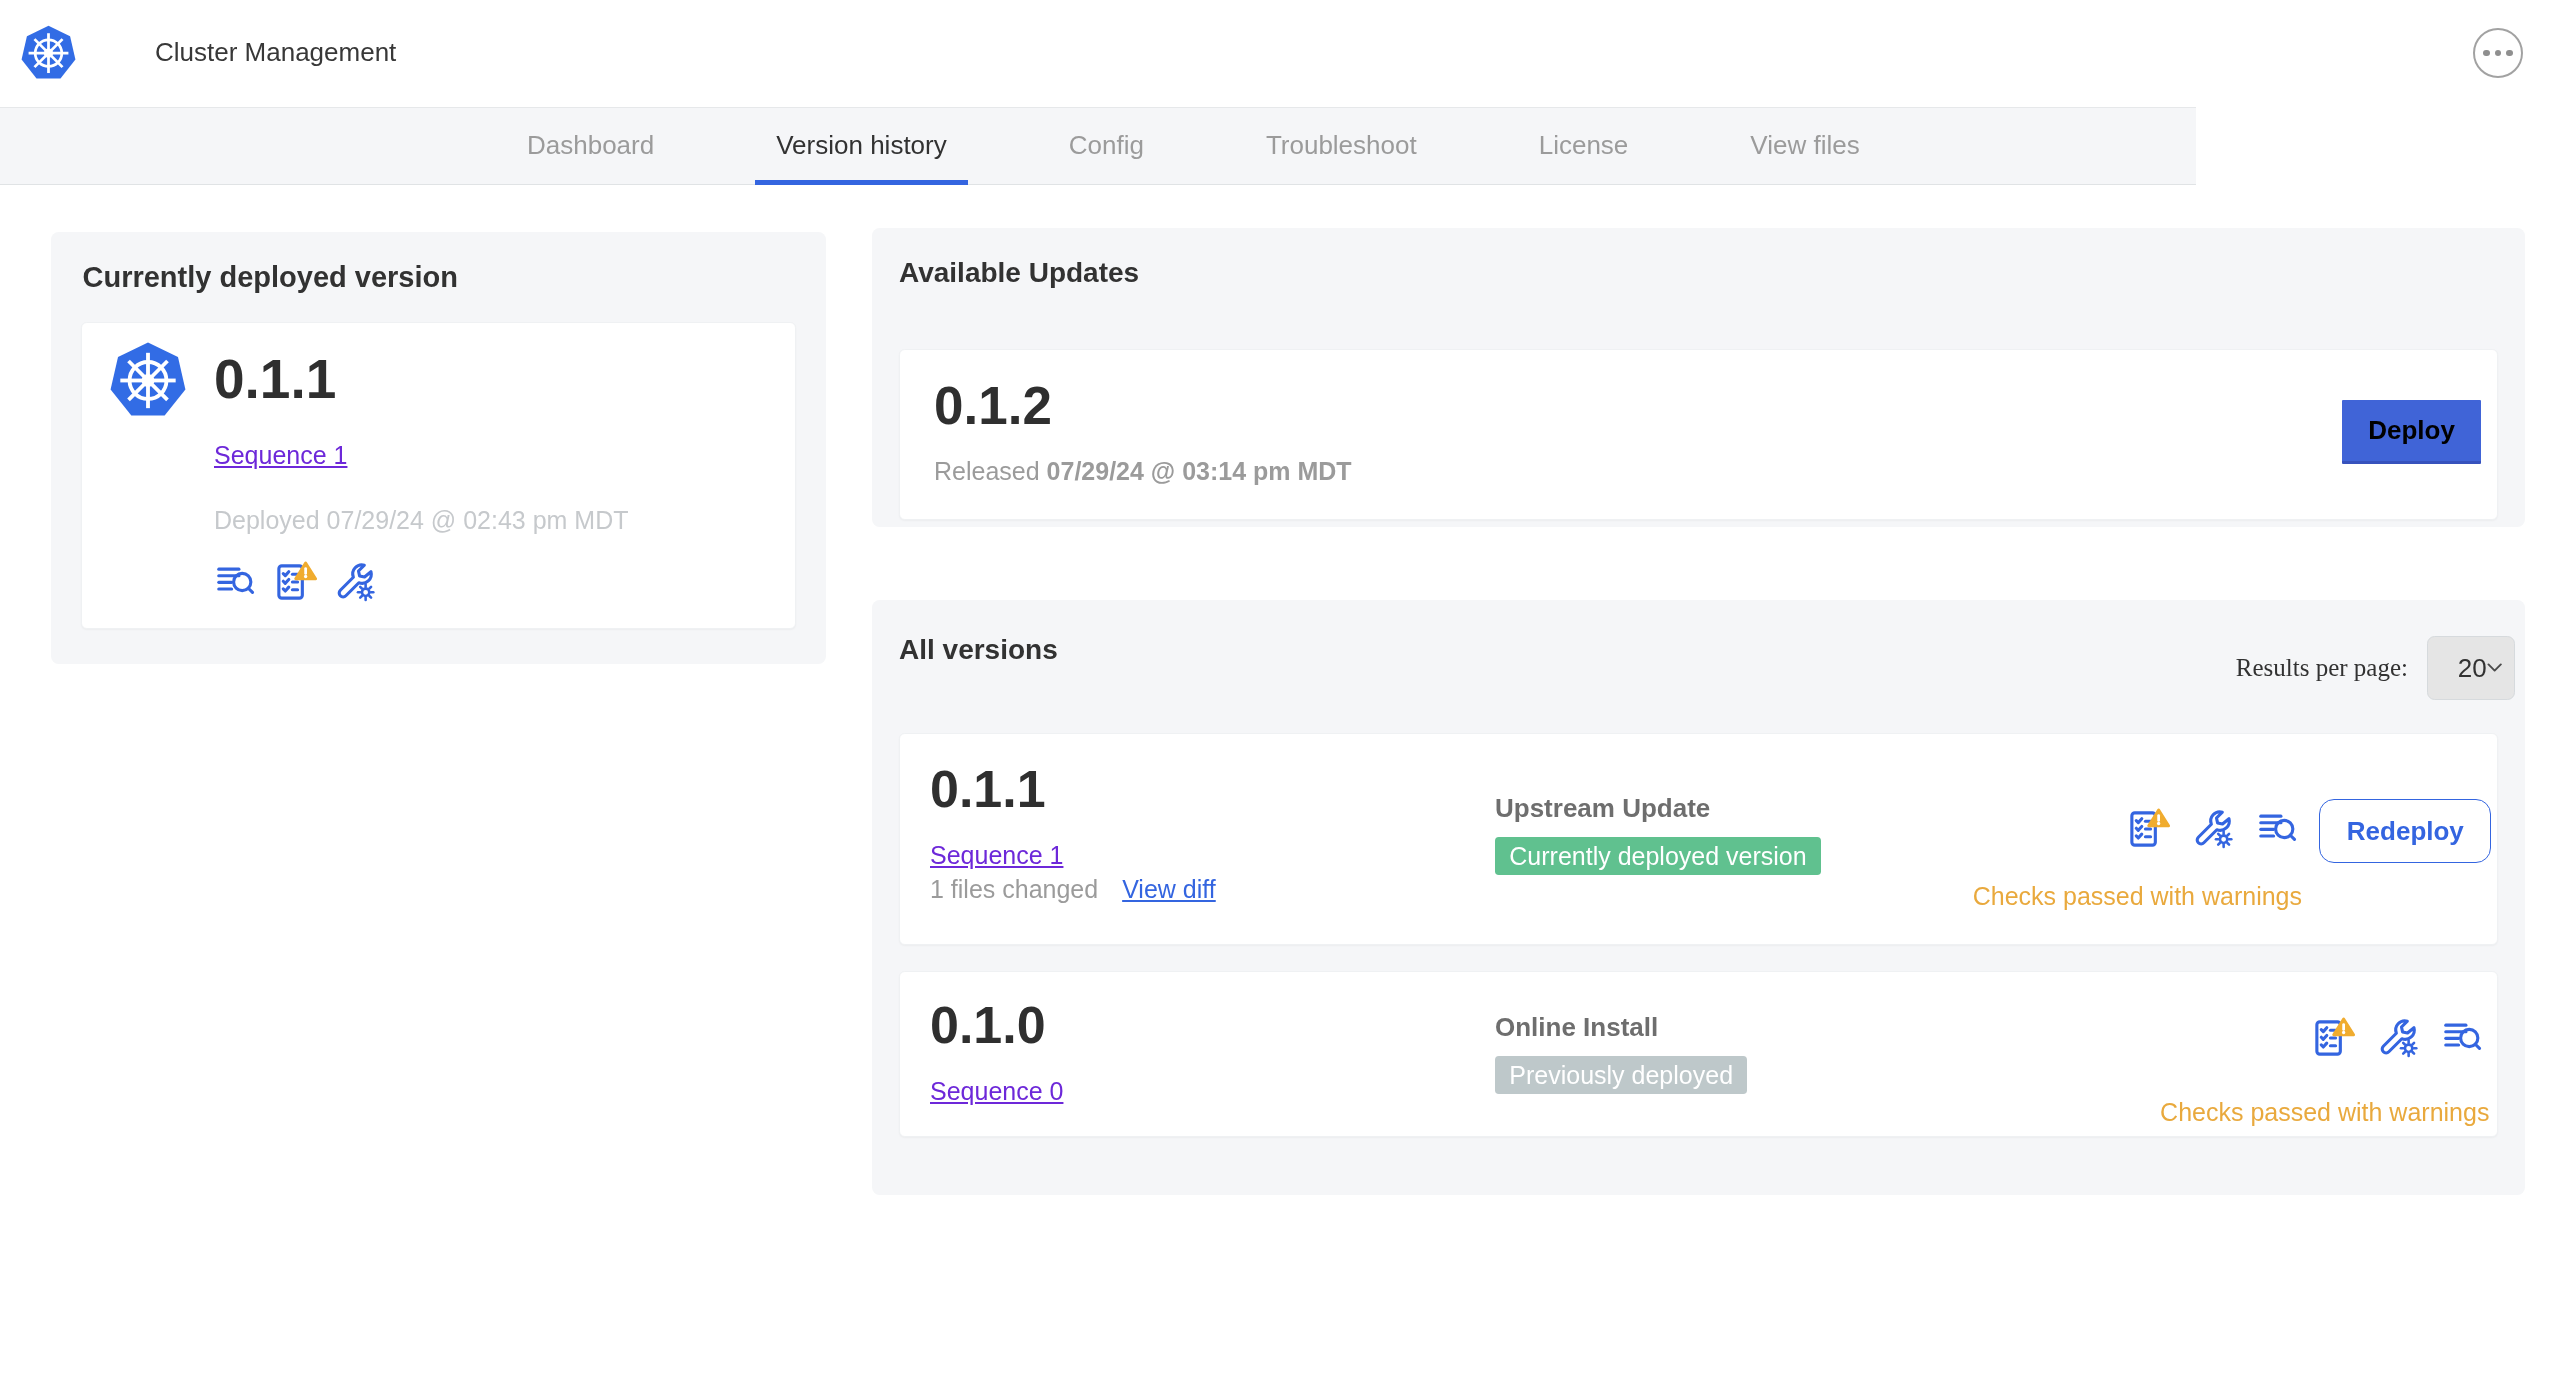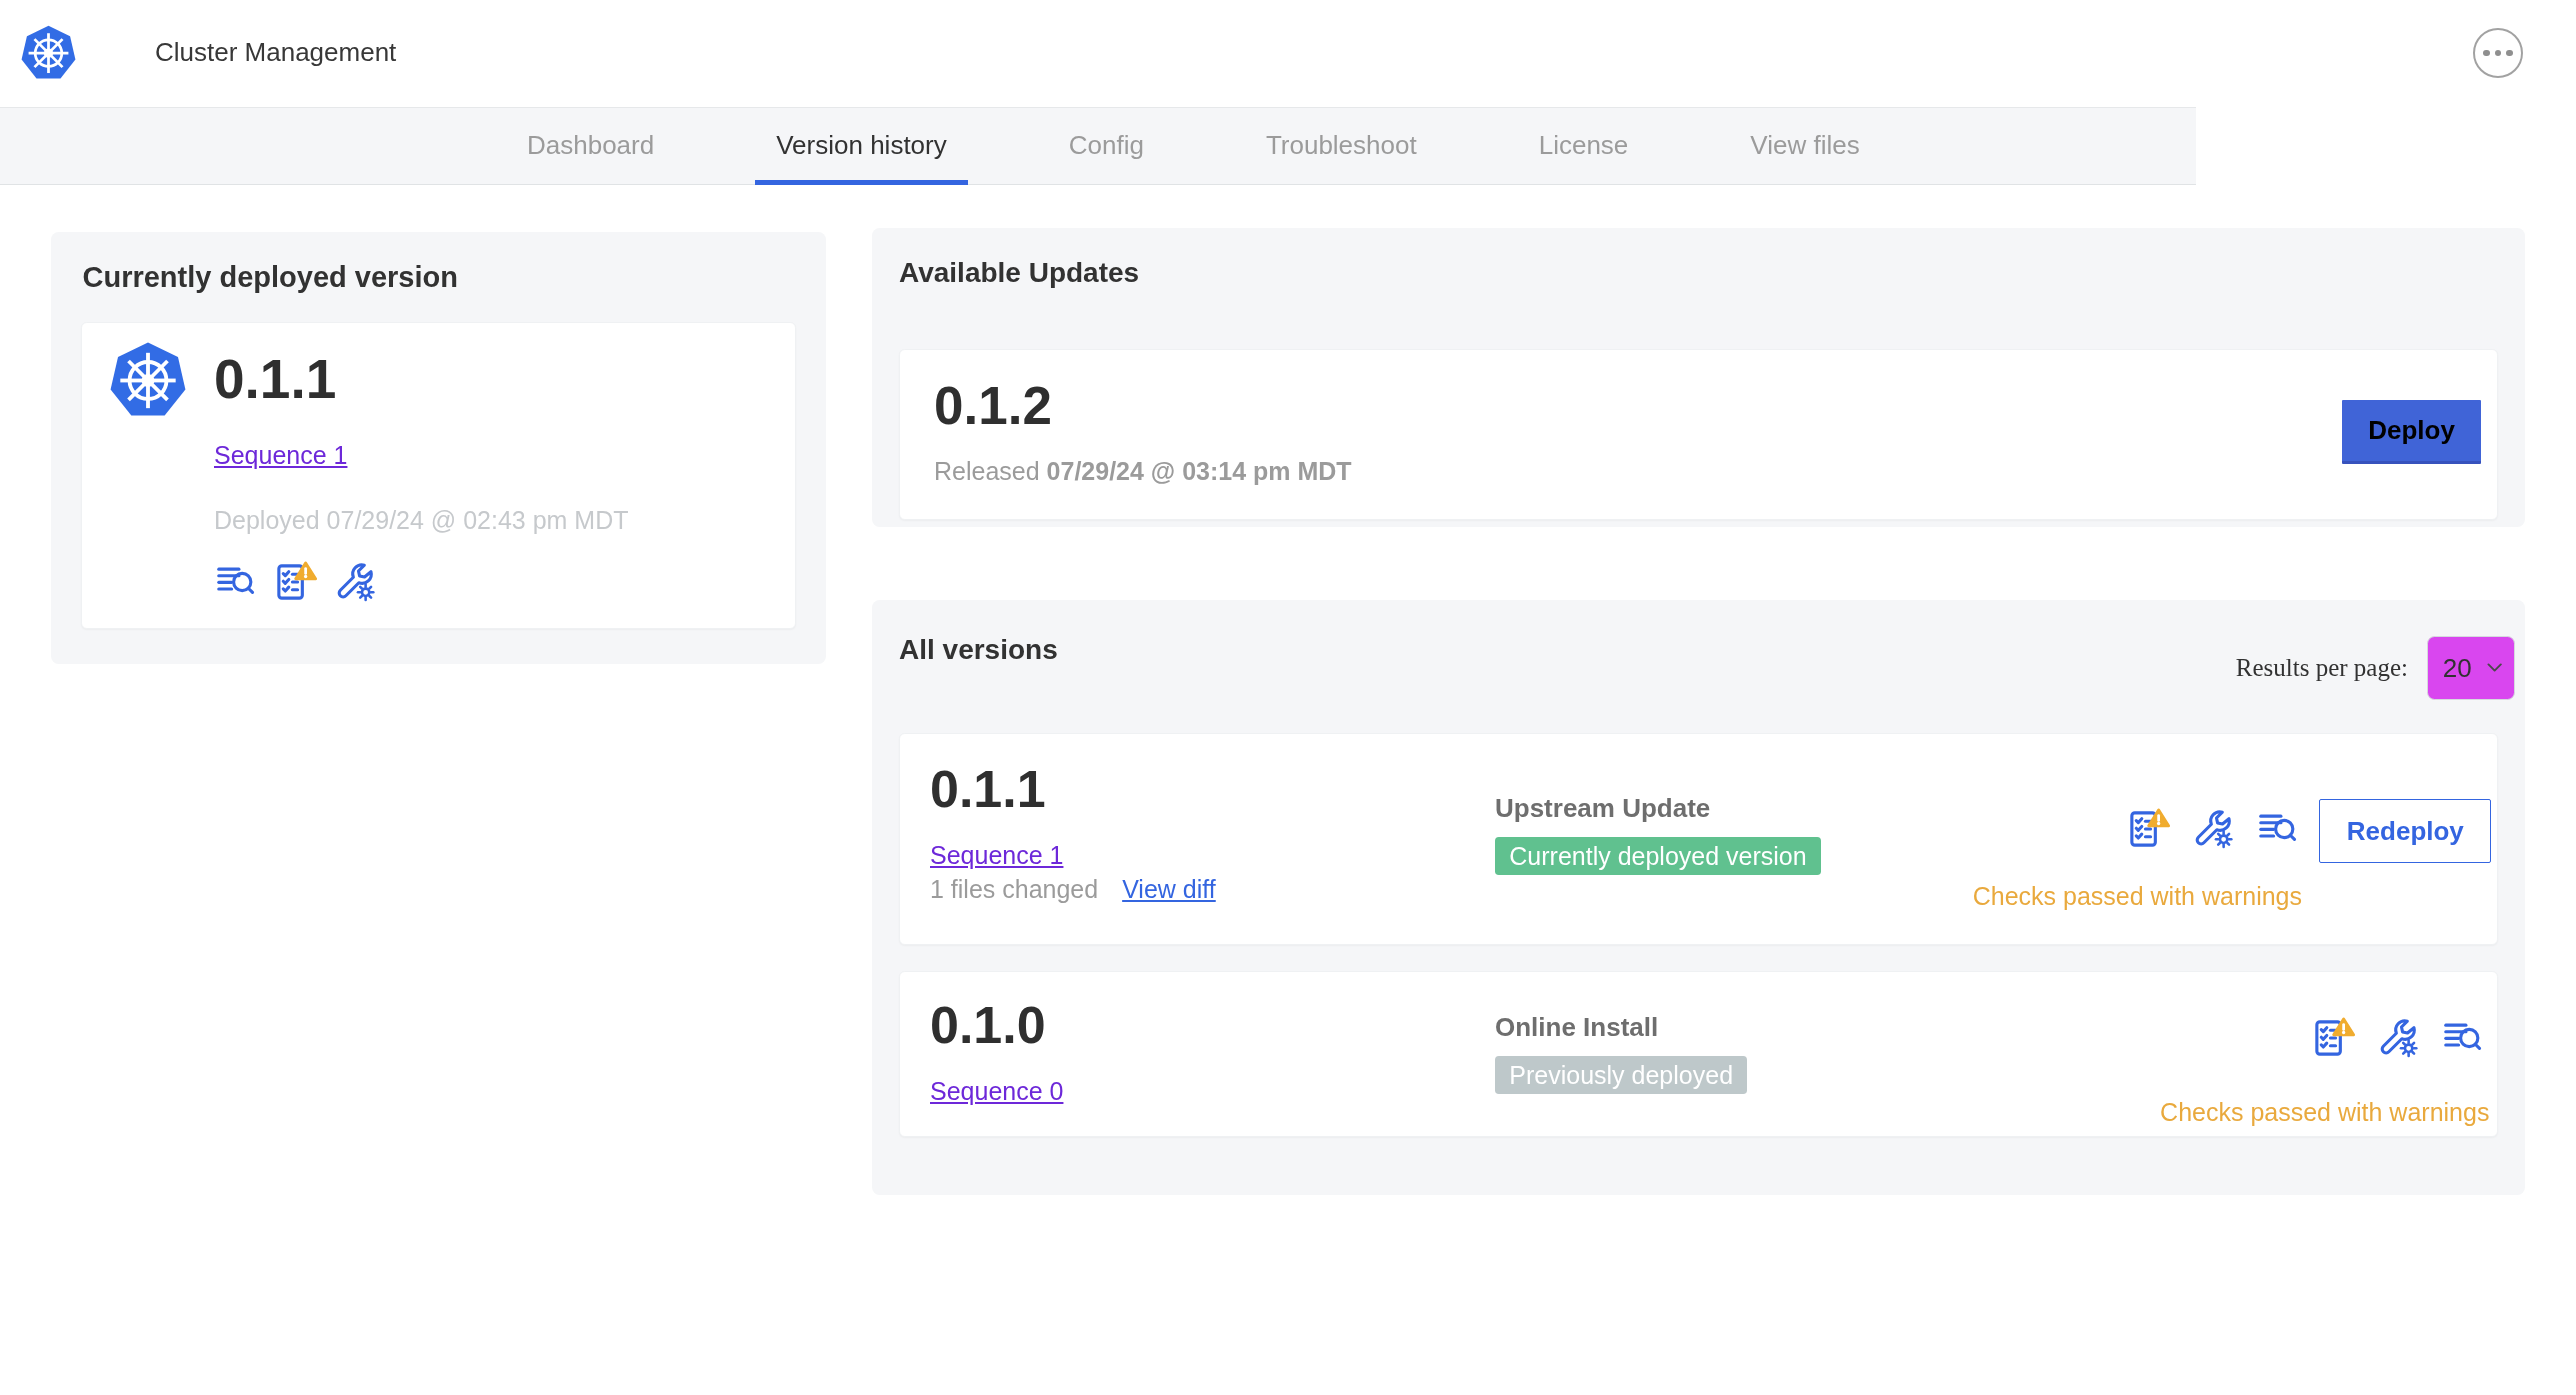--- a/index.html
+++ b/index.html
@@ -34,26 +34,26 @@
   .src-label{position:absolute;font-size:26px;font-weight:600;color:#6E6E6E;}
   .badge{position:absolute;height:38px;line-height:38px;padding:0 14.3px;border-radius:3.8px;
        color:#fff;font-size:25px;white-space:nowrap;}
   .badge.green{background:#60C18F;}
   .badge.gray{background:#BEC8CA;}
   .link{color:#3465E0;text-decoration:underline;cursor:pointer;}
   .warn-text{position:absolute;font-size:25px;color:#E9A93D;white-space:nowrap;}
   .btn-primary{position:absolute;background:#4064D7;border:none;border-bottom:3.8px solid #3752BD;
        border-radius:1px;color:#000000;font-weight:700;font-size:26px;cursor:pointer;
        font-family:inherit;}
-  .btn-outline{position:absolute;background:#fff;border:1.9px solid #3465E0;border-radius:2px;
+  .btn-outline{position:absolute;background:#fff;border:1.9px solid #3465E0;border-radius:15px;
        color:#3465E0;font-weight:700;font-size:26px;cursor:pointer;font-family:inherit;box-sizing:border-box;}
   .icon-row{position:absolute;display:flex;gap:21px;align-items:center;}
   .ic{color:#3465E0;display:block;cursor:pointer;}
-  .select-box{position:absolute;width:88px;height:64px;background:#d946ef;border:1.9px solid #D6DADD;
-       border-radius:7.6px;box-sizing:border-box;display:flex;align-items:center;justify-content:space-between;
+  .select-box{position:absolute;width:88px;height:64px;background:#e5e5e5;border:1.9px solid #D6DADD;
+       border-radius:7.6px;box-sizing:border-box;display:flex;align-items:center;justify-content:flex-end;
        padding:0 11.5px 0 15.3px;font-size:26px;color:#323232;cursor:pointer;}
   .rpp-label{position:absolute;font-size:25px;color:#323232;line-height:64px;font-family:Liberation Serif, serif;}
   
   .footer{position:absolute;left:0;top:1289px;width:2576px;height:107px;background:#F5F6F8;}
   .footer .ver{position:absolute;left:0;top:61px;width:100%;text-align:center;font-size:25px;color:#9B9B9B;}
   .hidden-defs{position:absolute;width:0;height:0;overflow:hidden;}
 </style>
 </head>
 <body>
 

